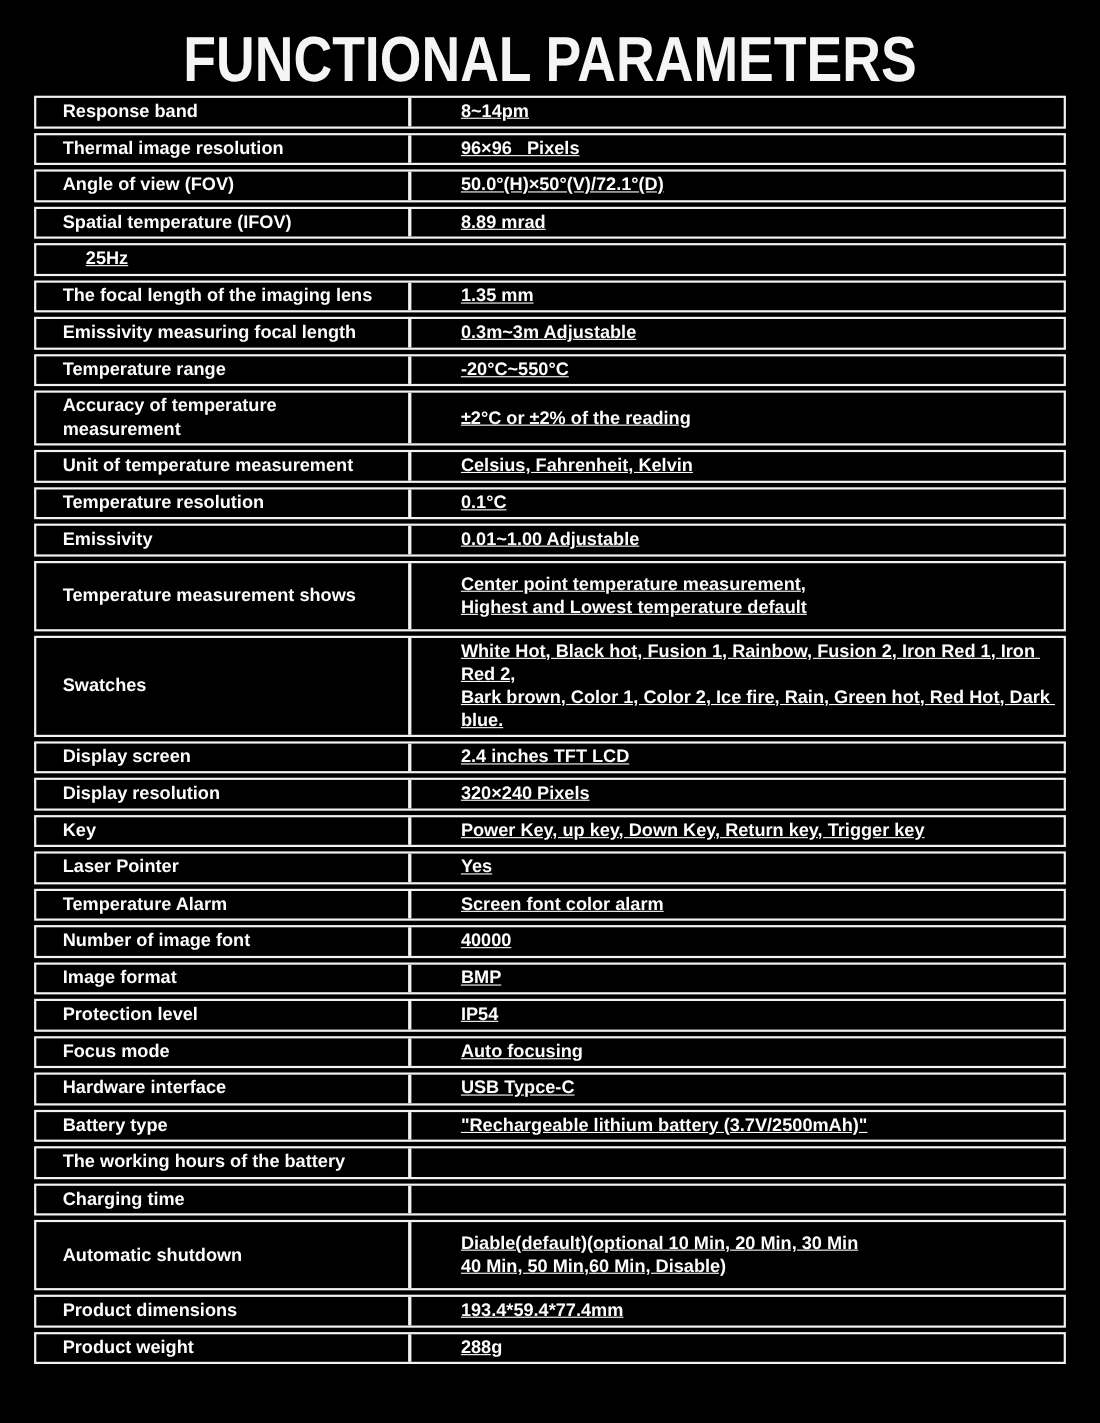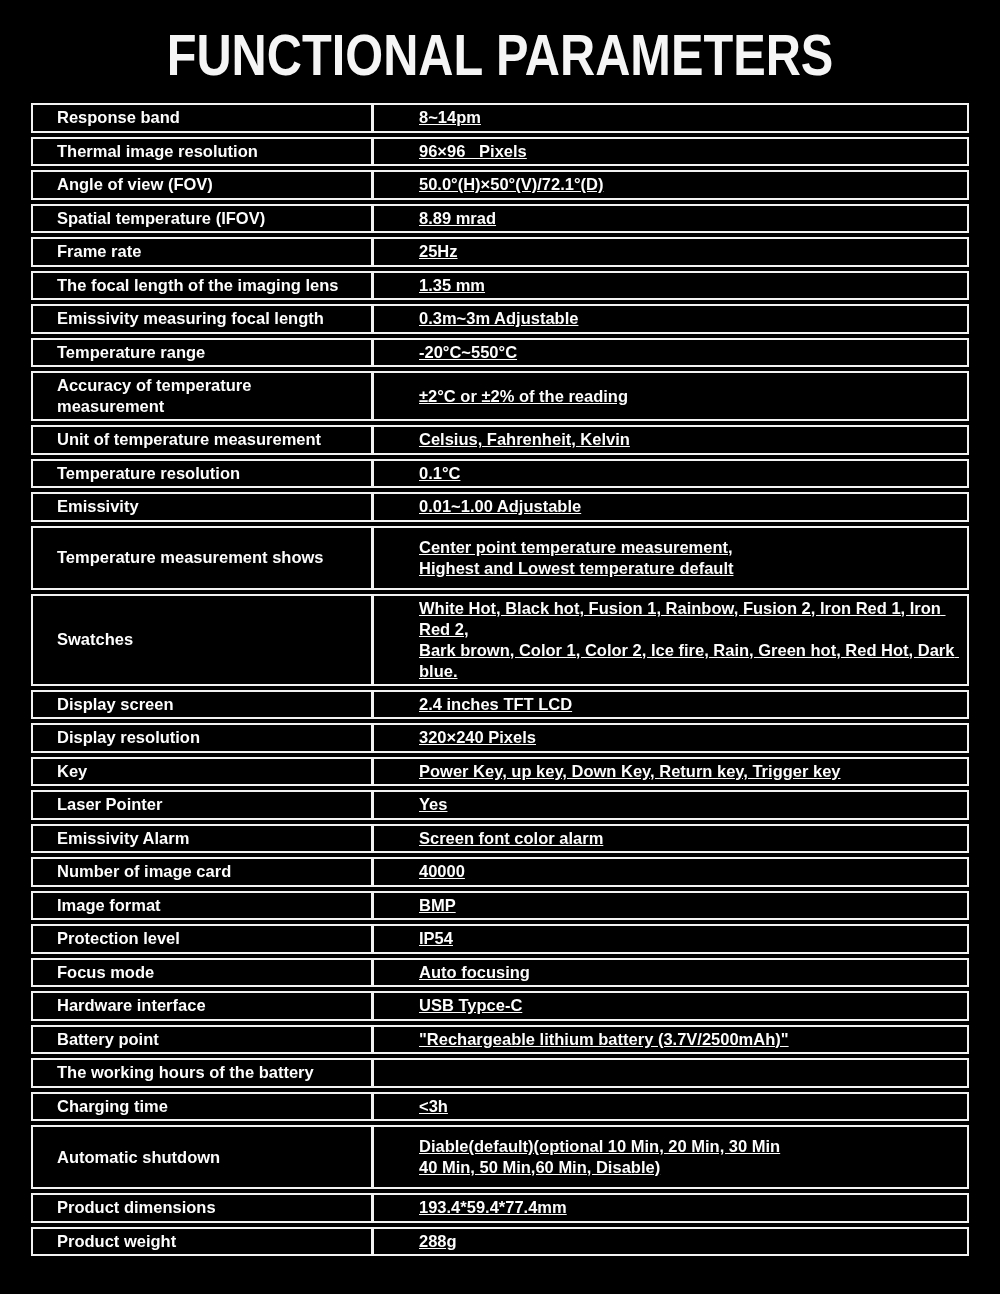--- a/index.html
+++ b/index.html
@@ -25,21 +25,21 @@
     font-weight: 800;
     letter-spacing: 0px;
     color: #f5f5f5;
     transform: scaleX(0.84);
     transform-origin: 50% 50%;
     white-space: nowrap;
   }
   .spec-table {
     position: absolute;
     left: 31px;
-    top: 103px;
+    top: 87px;
     width: 938px;
   }
   .spec-row {
     display: flex;
     align-items: stretch;
     border: 2px solid #f2f2f2;
     background: #000000;
     margin-bottom: 4px;
     box-sizing: border-box;
   }
@@ -89,21 +89,20 @@
     <div class="spec-cell spec-label">Angle of view (FOV)</div>
     <div class="spec-cell spec-value">50.0°(H)×50°(V)/72.1°(D)</div>
   </div>
 
   <div class="spec-row">
     <div class="spec-cell spec-label">Spatial temperature (IFOV)</div>
     <div class="spec-cell spec-value">8.89 mrad</div>
   </div>
 
   <div class="spec-row">
-    <div class="spec-cell spec-label">Frame rate</div>
     <div class="spec-cell spec-value">25Hz</div>
   </div>
 
   <div class="spec-row">
     <div class="spec-cell spec-label">The focal length of the imaging lens</div>
     <div class="spec-cell spec-value">1.35 mm</div>
   </div>
 
   <div class="spec-row">
     <div class="spec-cell spec-label">Emissivity measuring focal length</div>
@@ -161,27 +160,27 @@
     <div class="spec-cell spec-label">Key</div>
     <div class="spec-cell spec-value">Power Key, up key, Down Key, Return key, Trigger key</div>
   </div>
 
   <div class="spec-row">
     <div class="spec-cell spec-label">Laser Pointer</div>
     <div class="spec-cell spec-value">Yes</div>
   </div>
 
   <div class="spec-row">
-    <div class="spec-cell spec-label">Emissivity Alarm</div>
+    <div class="spec-cell spec-label">Temperature Alarm</div>
     <div class="spec-cell spec-value">Screen font color alarm</div>
   </div>
 
 
   <div class="spec-row">
-    <div class="spec-cell spec-label">Number of image card</div>
+    <div class="spec-cell spec-label">Number of image font</div>
     <div class="spec-cell spec-value">40000</div>
   </div>
 
   <div class="spec-row">
     <div class="spec-cell spec-label">Image format</div>
     <div class="spec-cell spec-value">BMP</div>
   </div>
 
   <div class="spec-row">
     <div class="spec-cell spec-label">Protection level</div>
@@ -192,31 +191,30 @@
     <div class="spec-cell spec-label">Focus mode</div>
     <div class="spec-cell spec-value">Auto focusing</div>
   </div>
 
   <div class="spec-row">
     <div class="spec-cell spec-label">Hardware interface</div>
     <div class="spec-cell spec-value">USB Typce-C</div>
   </div>
 
   <div class="spec-row">
-    <div class="spec-cell spec-label">Battery point</div>
+    <div class="spec-cell spec-label">Battery type</div>
     <div class="spec-cell spec-value">"Rechargeable lithium battery (3.7V/2500mAh)"</div>
   </div>
 
   <div class="spec-row">
     <div class="spec-cell spec-label">The working hours of the battery</div>
   </div>
 
   <div class="spec-row">
     <div class="spec-cell spec-label">Charging time</div>
-    <div class="spec-cell spec-value">&lt;3h</div>
   </div>
 
   <div class="spec-row tall">
     <div class="spec-cell spec-label">Automatic shutdown</div>
     <div class="spec-cell spec-value">Diable(default)(optional 10 Min, 20 Min, 30 Min
 40 Min, 50 Min,60 Min, Disable)</div>
   </div>
 
   <div class="spec-row">
     <div class="spec-cell spec-label">Product dimensions</div>

